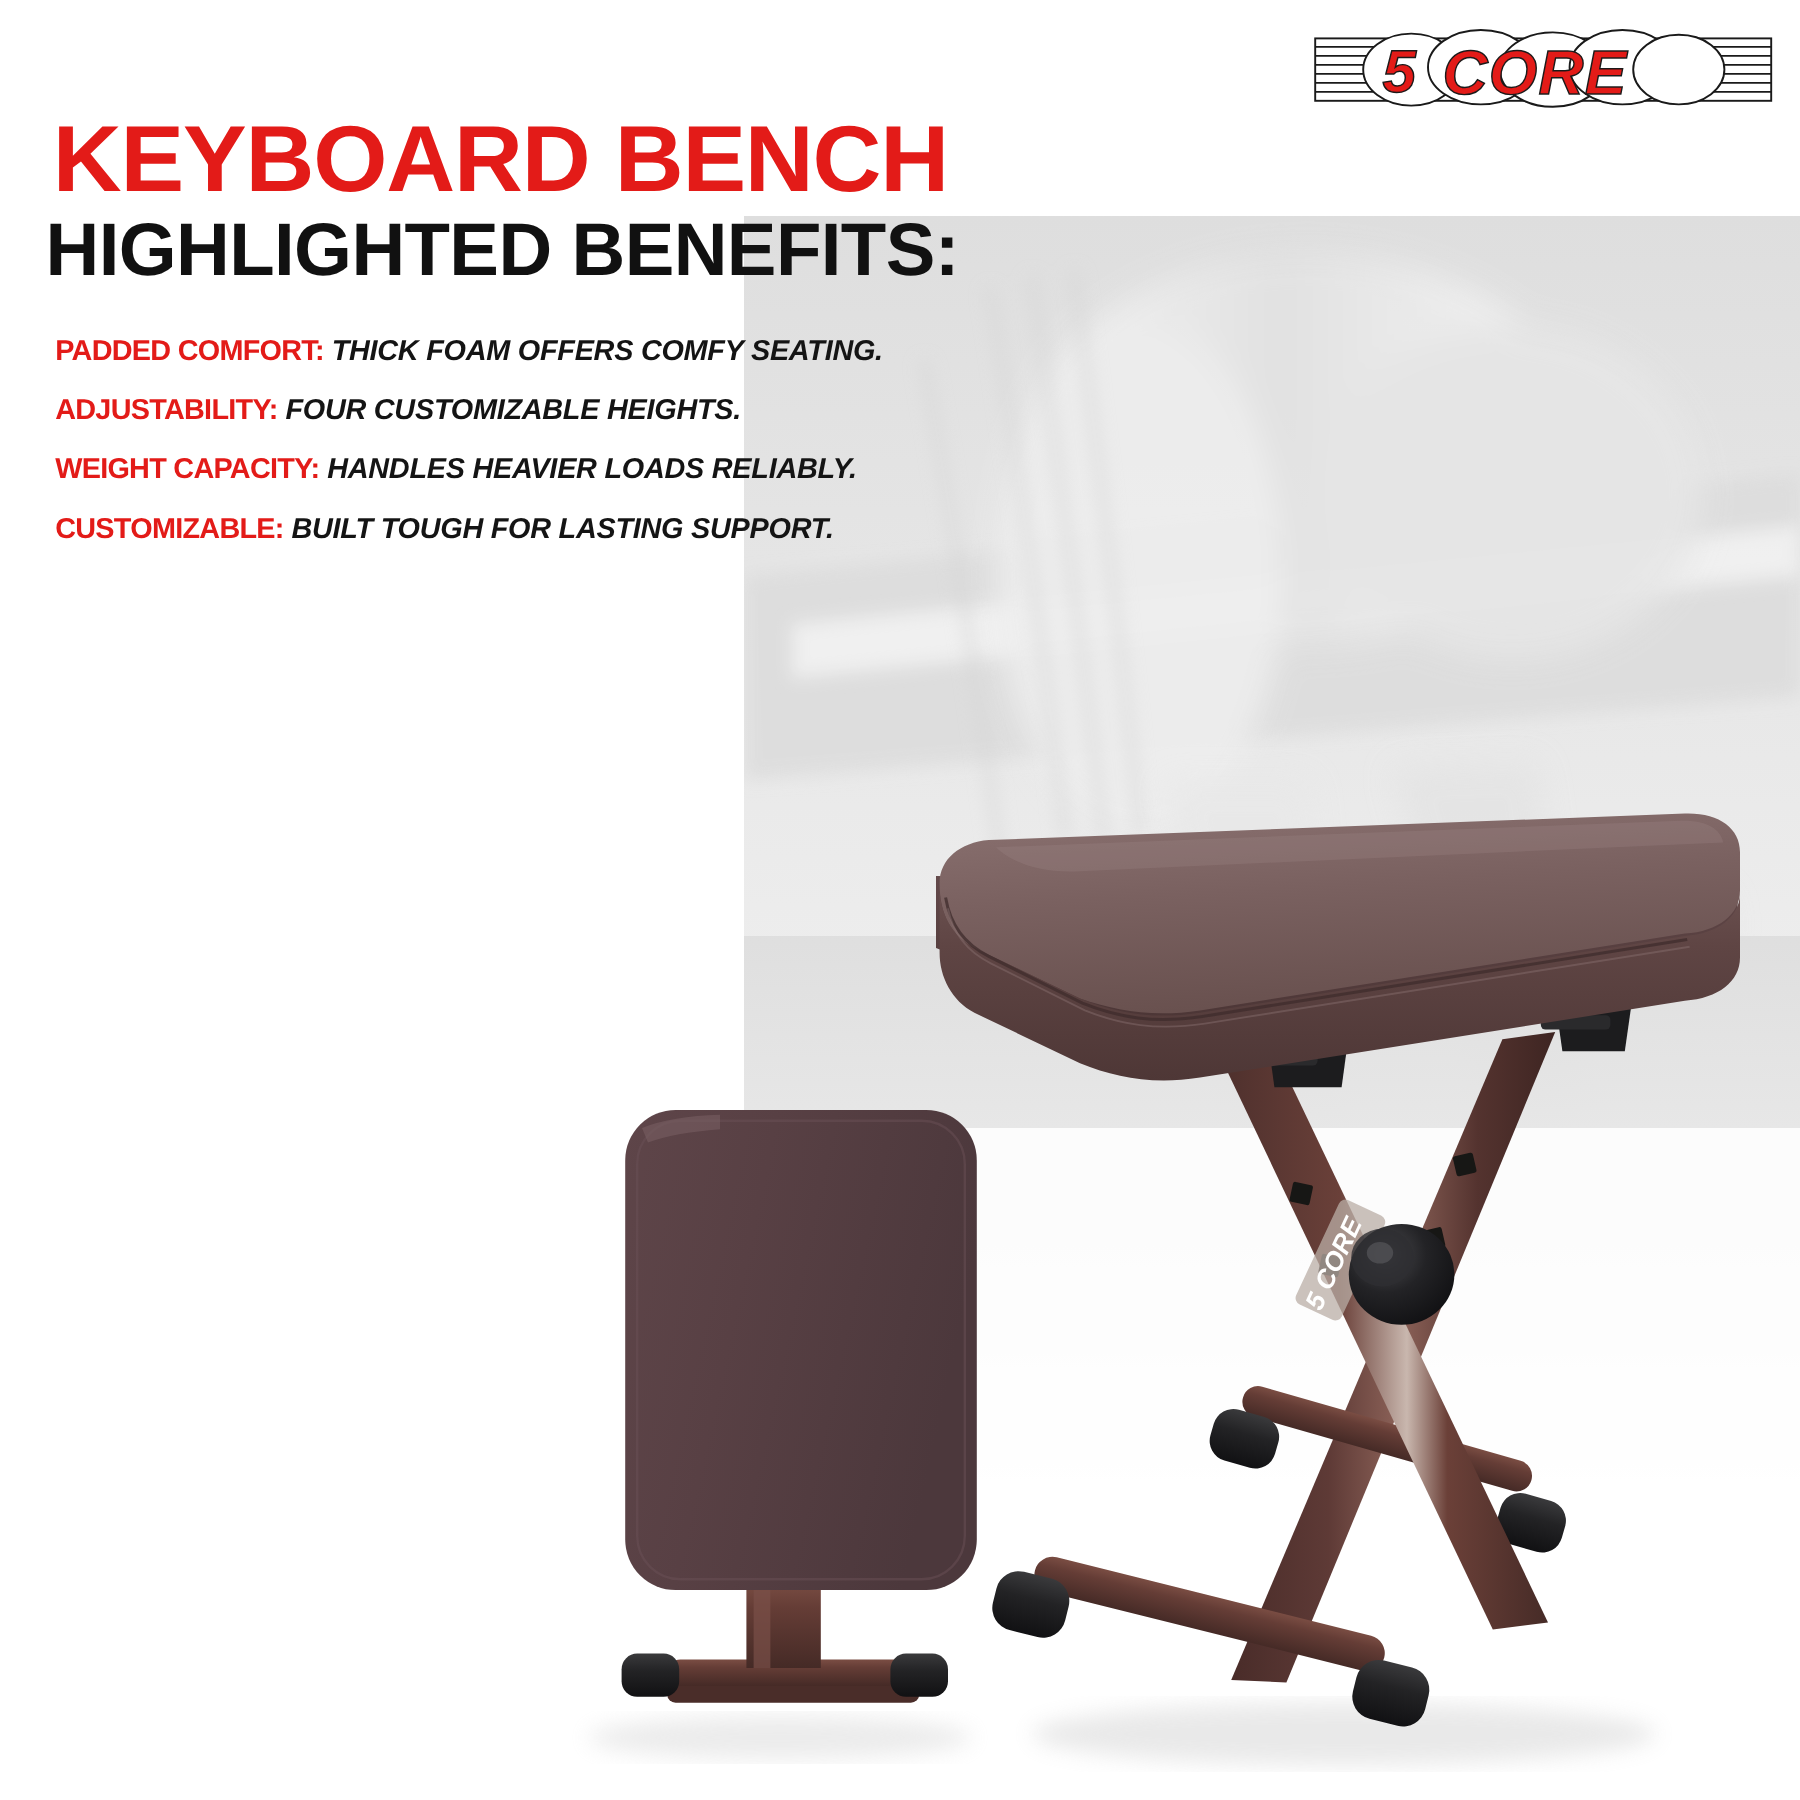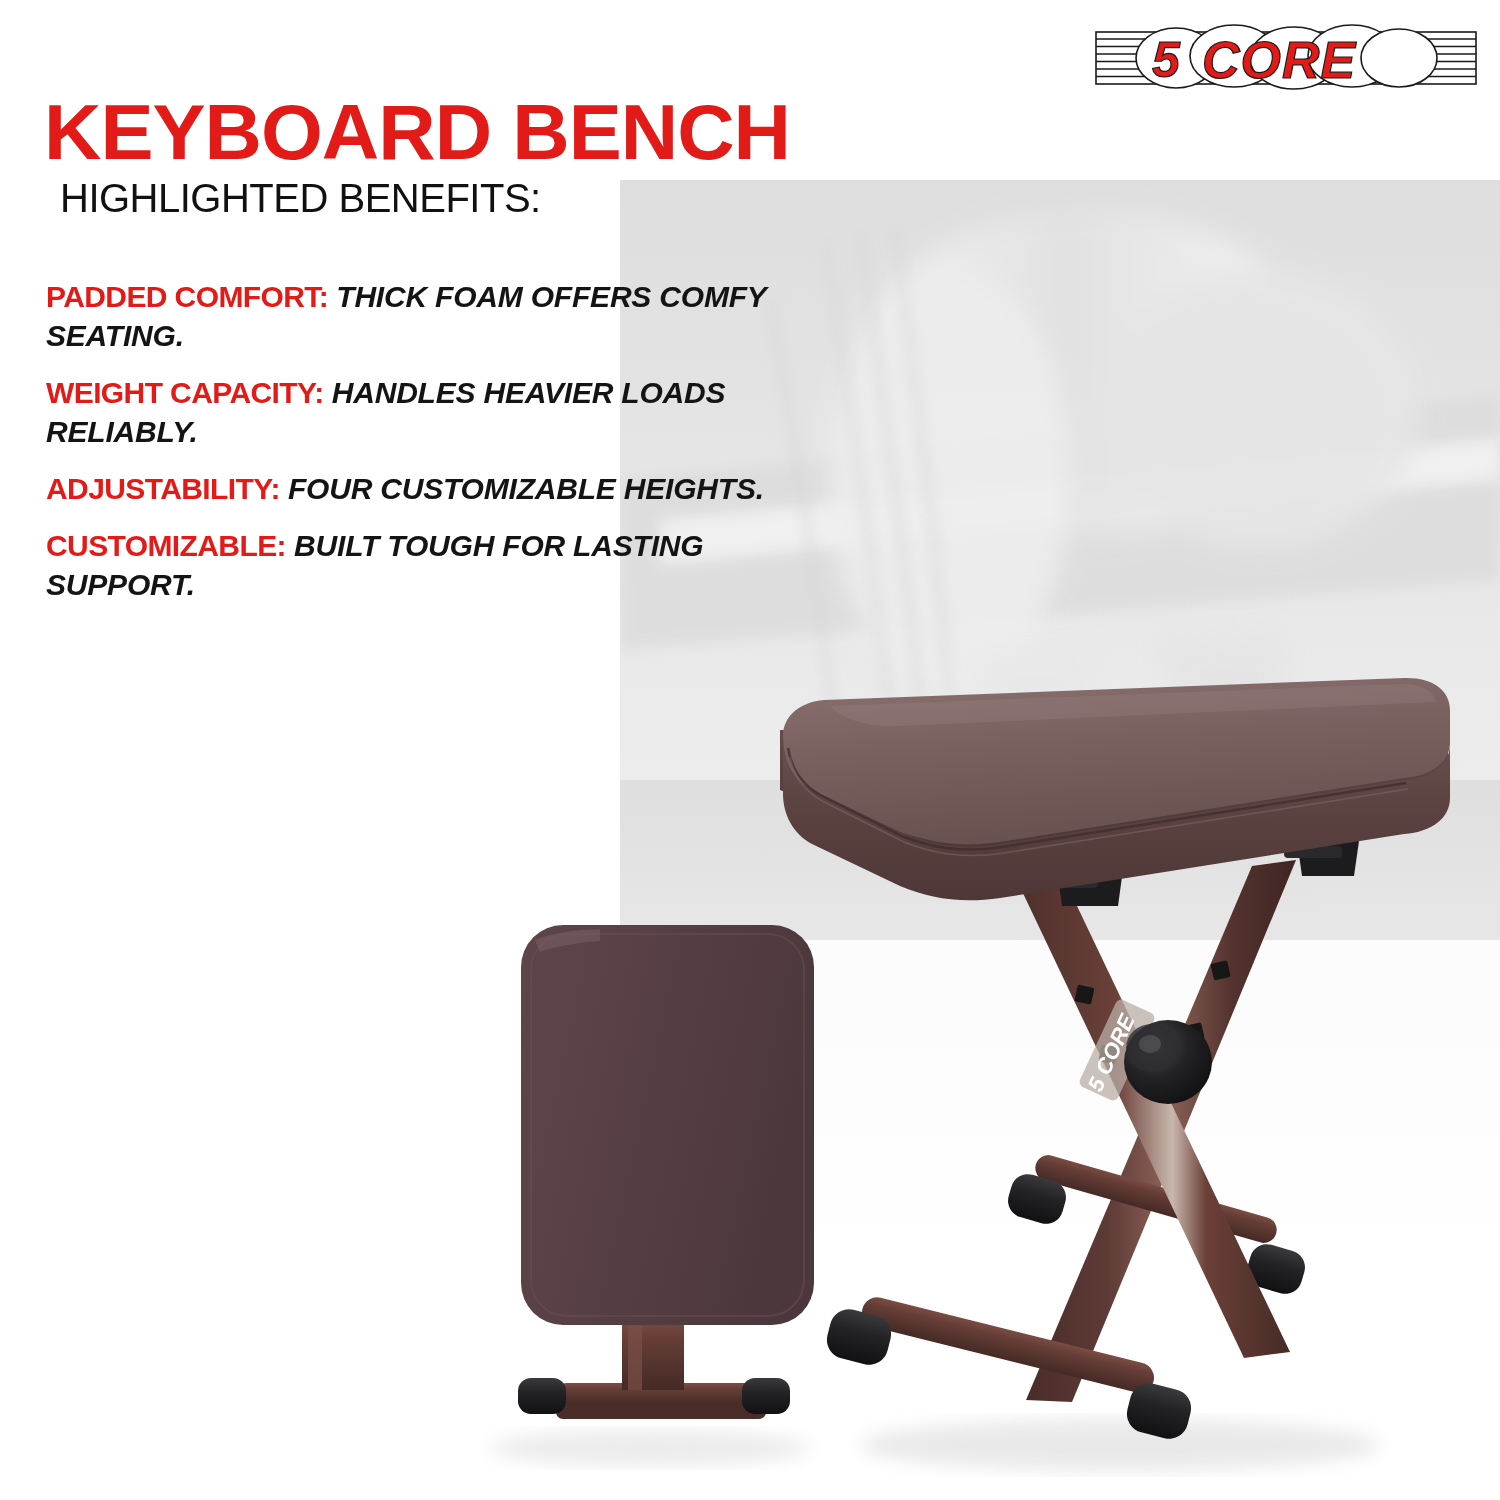--- a/index.html
+++ b/index.html
@@ -25,33 +25,33 @@
 
   
   #title {
     position:absolute; left:44px; top:95px;
     font-size:78px; line-height:0.95; font-weight:bold;
     color:#e31b18; letter-spacing:-1px;
     transform:scaleX(1.02); transform-origin:left top;
     white-space:nowrap;
   }
   #subtitle {
-    position:absolute; left:60px; top:178px;
-    font-size:40px; line-height:1; font-weight:normal;
+    position:absolute; left:38px; top:178px;
+    font-size:62px; line-height:1; font-weight:bold;
     color:#111111; letter-spacing:-0.5px;
     white-space:nowrap;
   }
 
   
   #benefits {
     position:absolute; left:46px; top:277px; width:760px;
   }
   .benefit {
     margin-bottom:18px;
-    font-size:30px; line-height:1.30;
+    font-size:24px; line-height:1.30;
     font-style:italic; font-weight:bold;
     color:#141414;
     letter-spacing:-0.2px;
   }
   .benefit .lbl {
     color:#e31b18; font-style:normal; font-weight:bold;
     letter-spacing:-0.6px;
   }
   .benefit .desc { font-style:italic; }
 
@@ -150,26 +150,26 @@
 
   <div id="title">KEYBOARD BENCH</div>
   <div id="subtitle">HIGHLIGHTED BENEFITS:</div>
 
   <div id="benefits">
     <div class="benefit">
       <span class="lbl">PADDED COMFORT:</span>
       <span class="desc">THICK FOAM OFFERS COMFY SEATING.</span>
     </div>
     <div class="benefit">
+      <span class="lbl">ADJUSTABILITY:</span>
+      <span class="desc">FOUR CUSTOMIZABLE HEIGHTS.</span>
+    </div>
+    <div class="benefit">
       <span class="lbl">WEIGHT CAPACITY:</span>
       <span class="desc">HANDLES HEAVIER LOADS RELIABLY.</span>
-    </div>
-    <div class="benefit">
-      <span class="lbl">ADJUSTABILITY:</span>
-      <span class="desc">FOUR CUSTOMIZABLE HEIGHTS.</span>
     </div>
     <div class="benefit">
       <span class="lbl">CUSTOMIZABLE:</span>
       <span class="desc">BUILT TOUGH FOR LASTING SUPPORT.</span>
     </div>
   </div>
 
   <div id="product">
     <svg width="1500" height="1500" viewBox="0 0 1500 1500">
       <defs>

